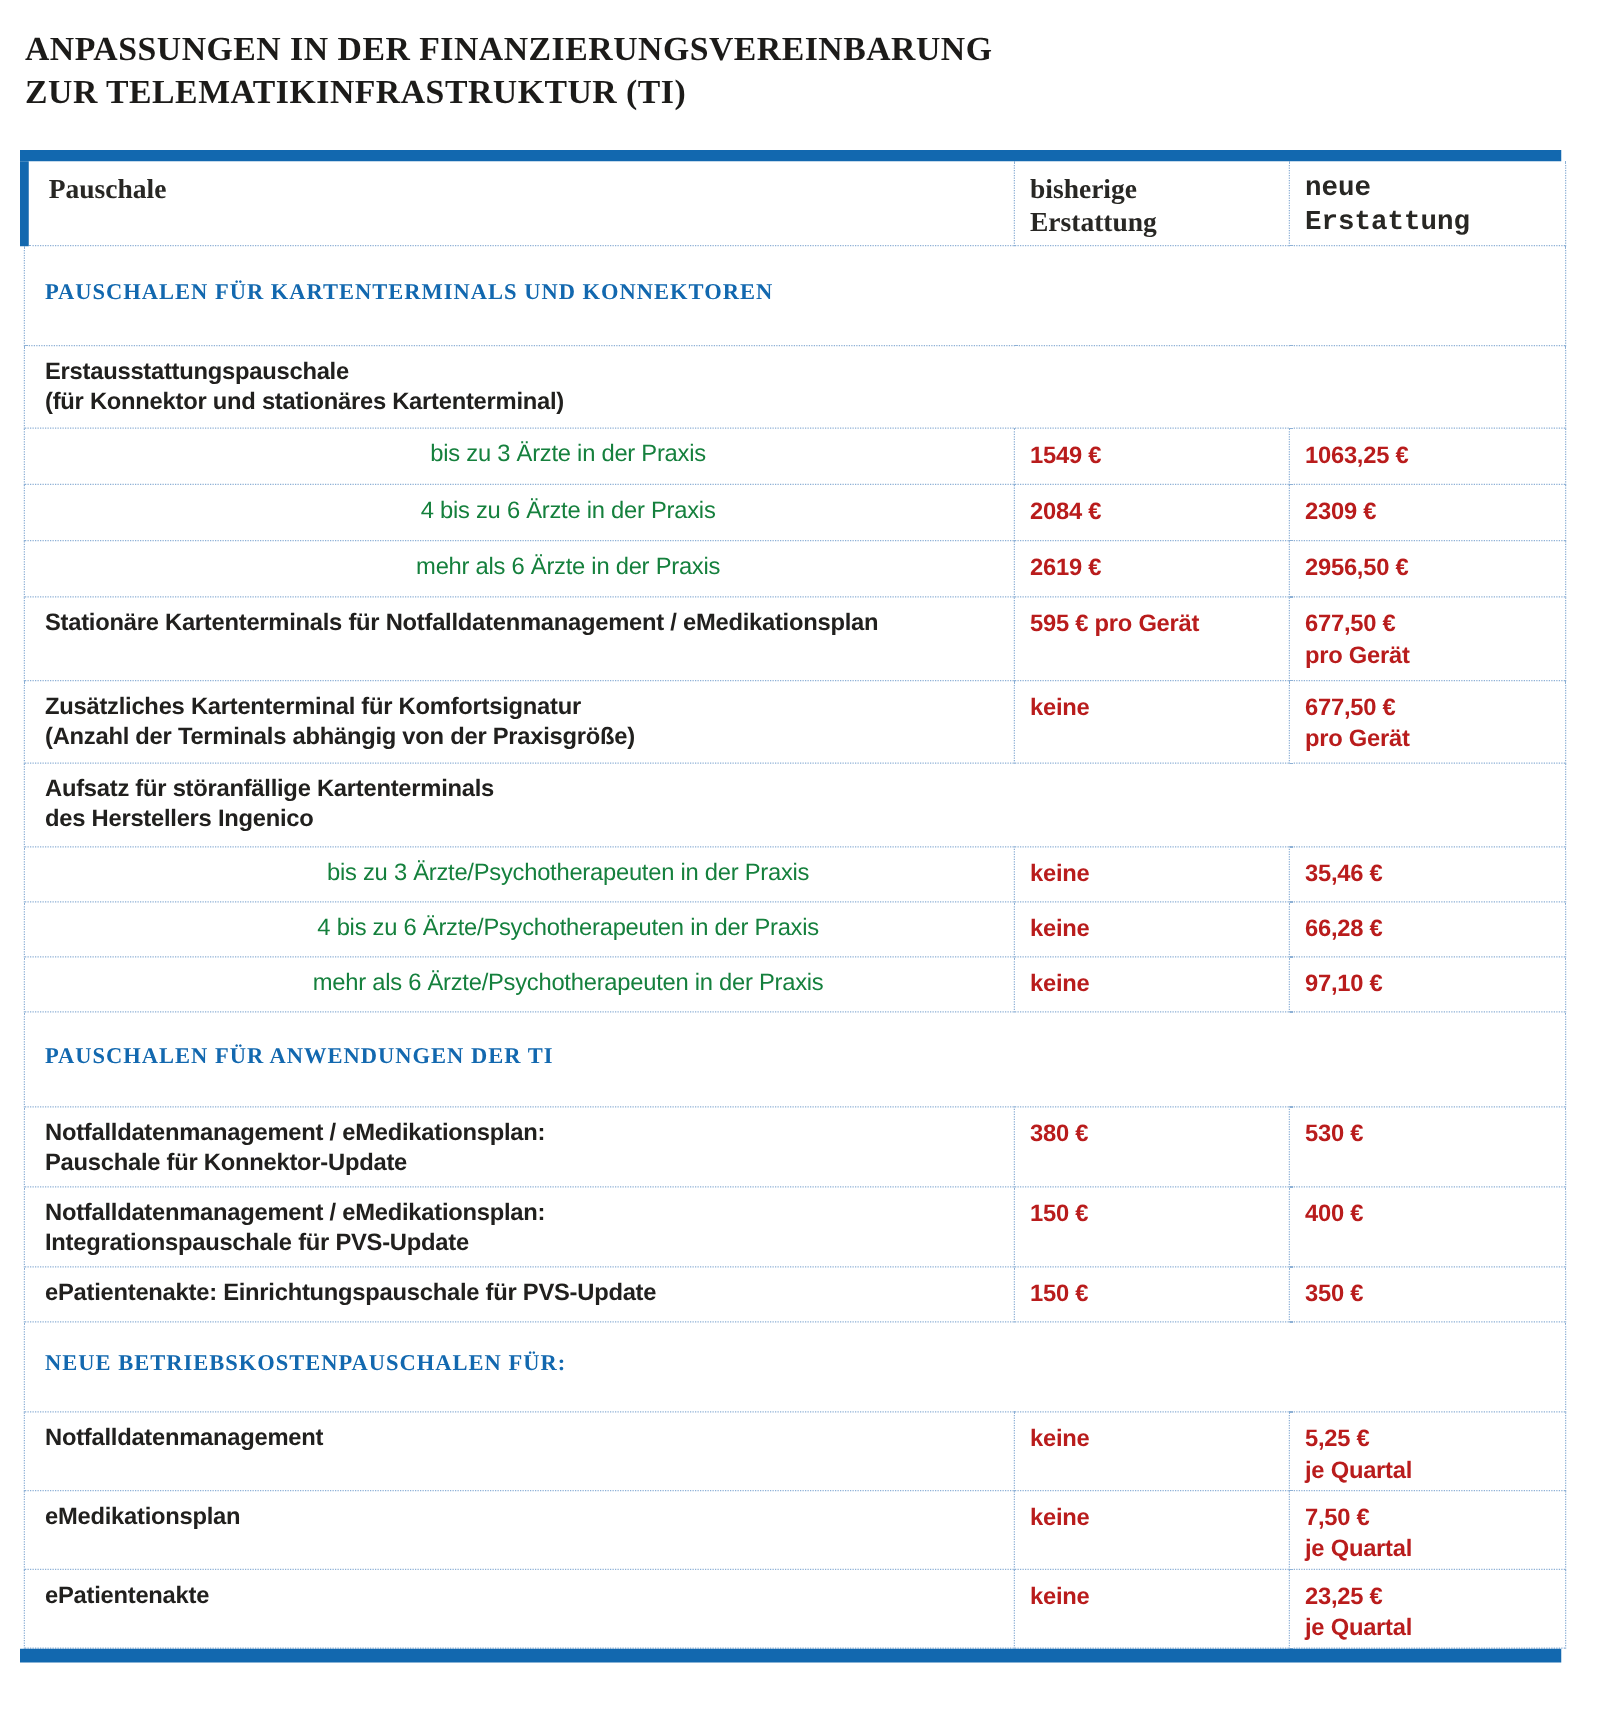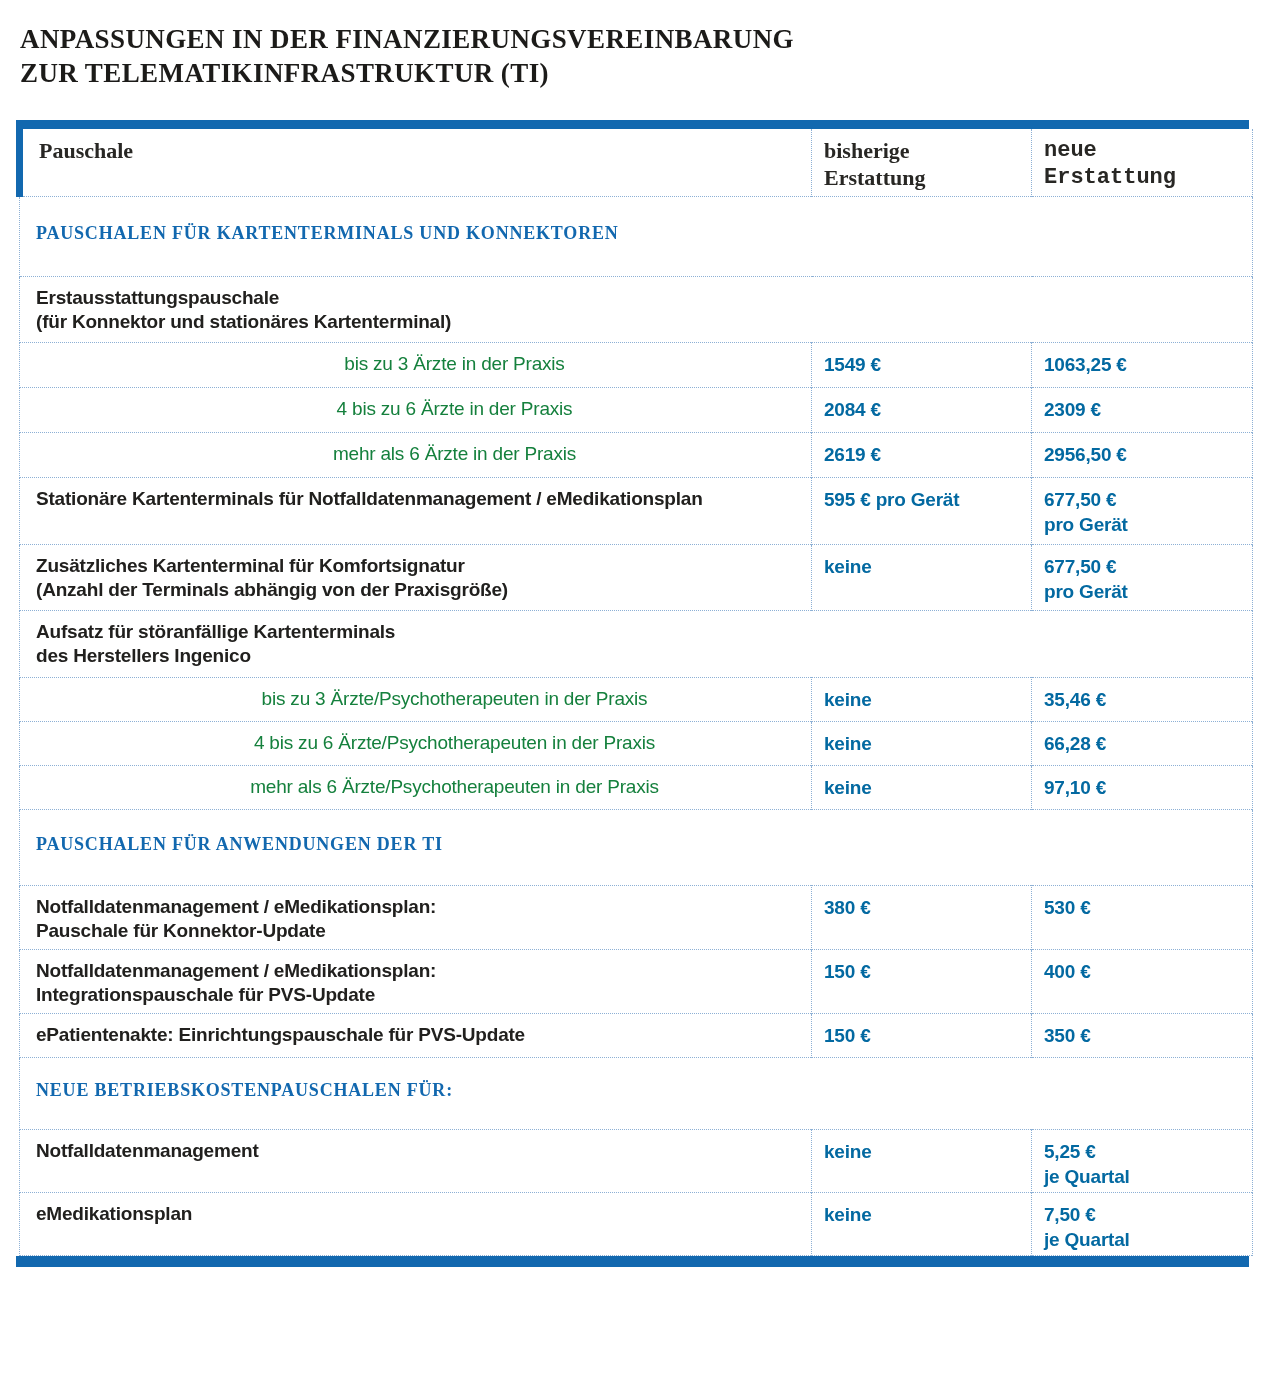--- a/index.html
+++ b/index.html
@@ -94,21 +94,21 @@
     color:#15803d;
     padding-left:88px;
     text-align:center;
   }
   
   td.val{
     font-weight:700;
     font-size:19px;
     line-height:25px;
     letter-spacing:-.2px;
-    color:#0369a1;
+    color:#b91c1c;
     padding:9px 8px 0 12px;
     white-space:pre-line;
     border-left:1px dotted var(--dot);
   }
   td.val.last{border-right:1px dotted var(--dot);}
 </style>
 </head>
 <body>
 
 <div class="page">
@@ -236,20 +236,26 @@
 je Quartal</td>
       </tr>
 
       <tr style="height:63px;">
         <td class="lbl edge-l">eMedikationsplan</td>
         <td class="val">keine</td>
         <td class="val last">7,50 €
 je Quartal</td>
       </tr>
 
+      <tr style="height:63px;">
+        <td class="lbl edge-l">ePatientenakte</td>
+        <td class="val">keine</td>
+        <td class="val last">23,25 €
+je Quartal</td>
+      </tr>
 
     </tbody>
       </table>
 
     <div class="accent-bar-bottom"></div>
   </div>
 
 </div>
 
 </body></html>

